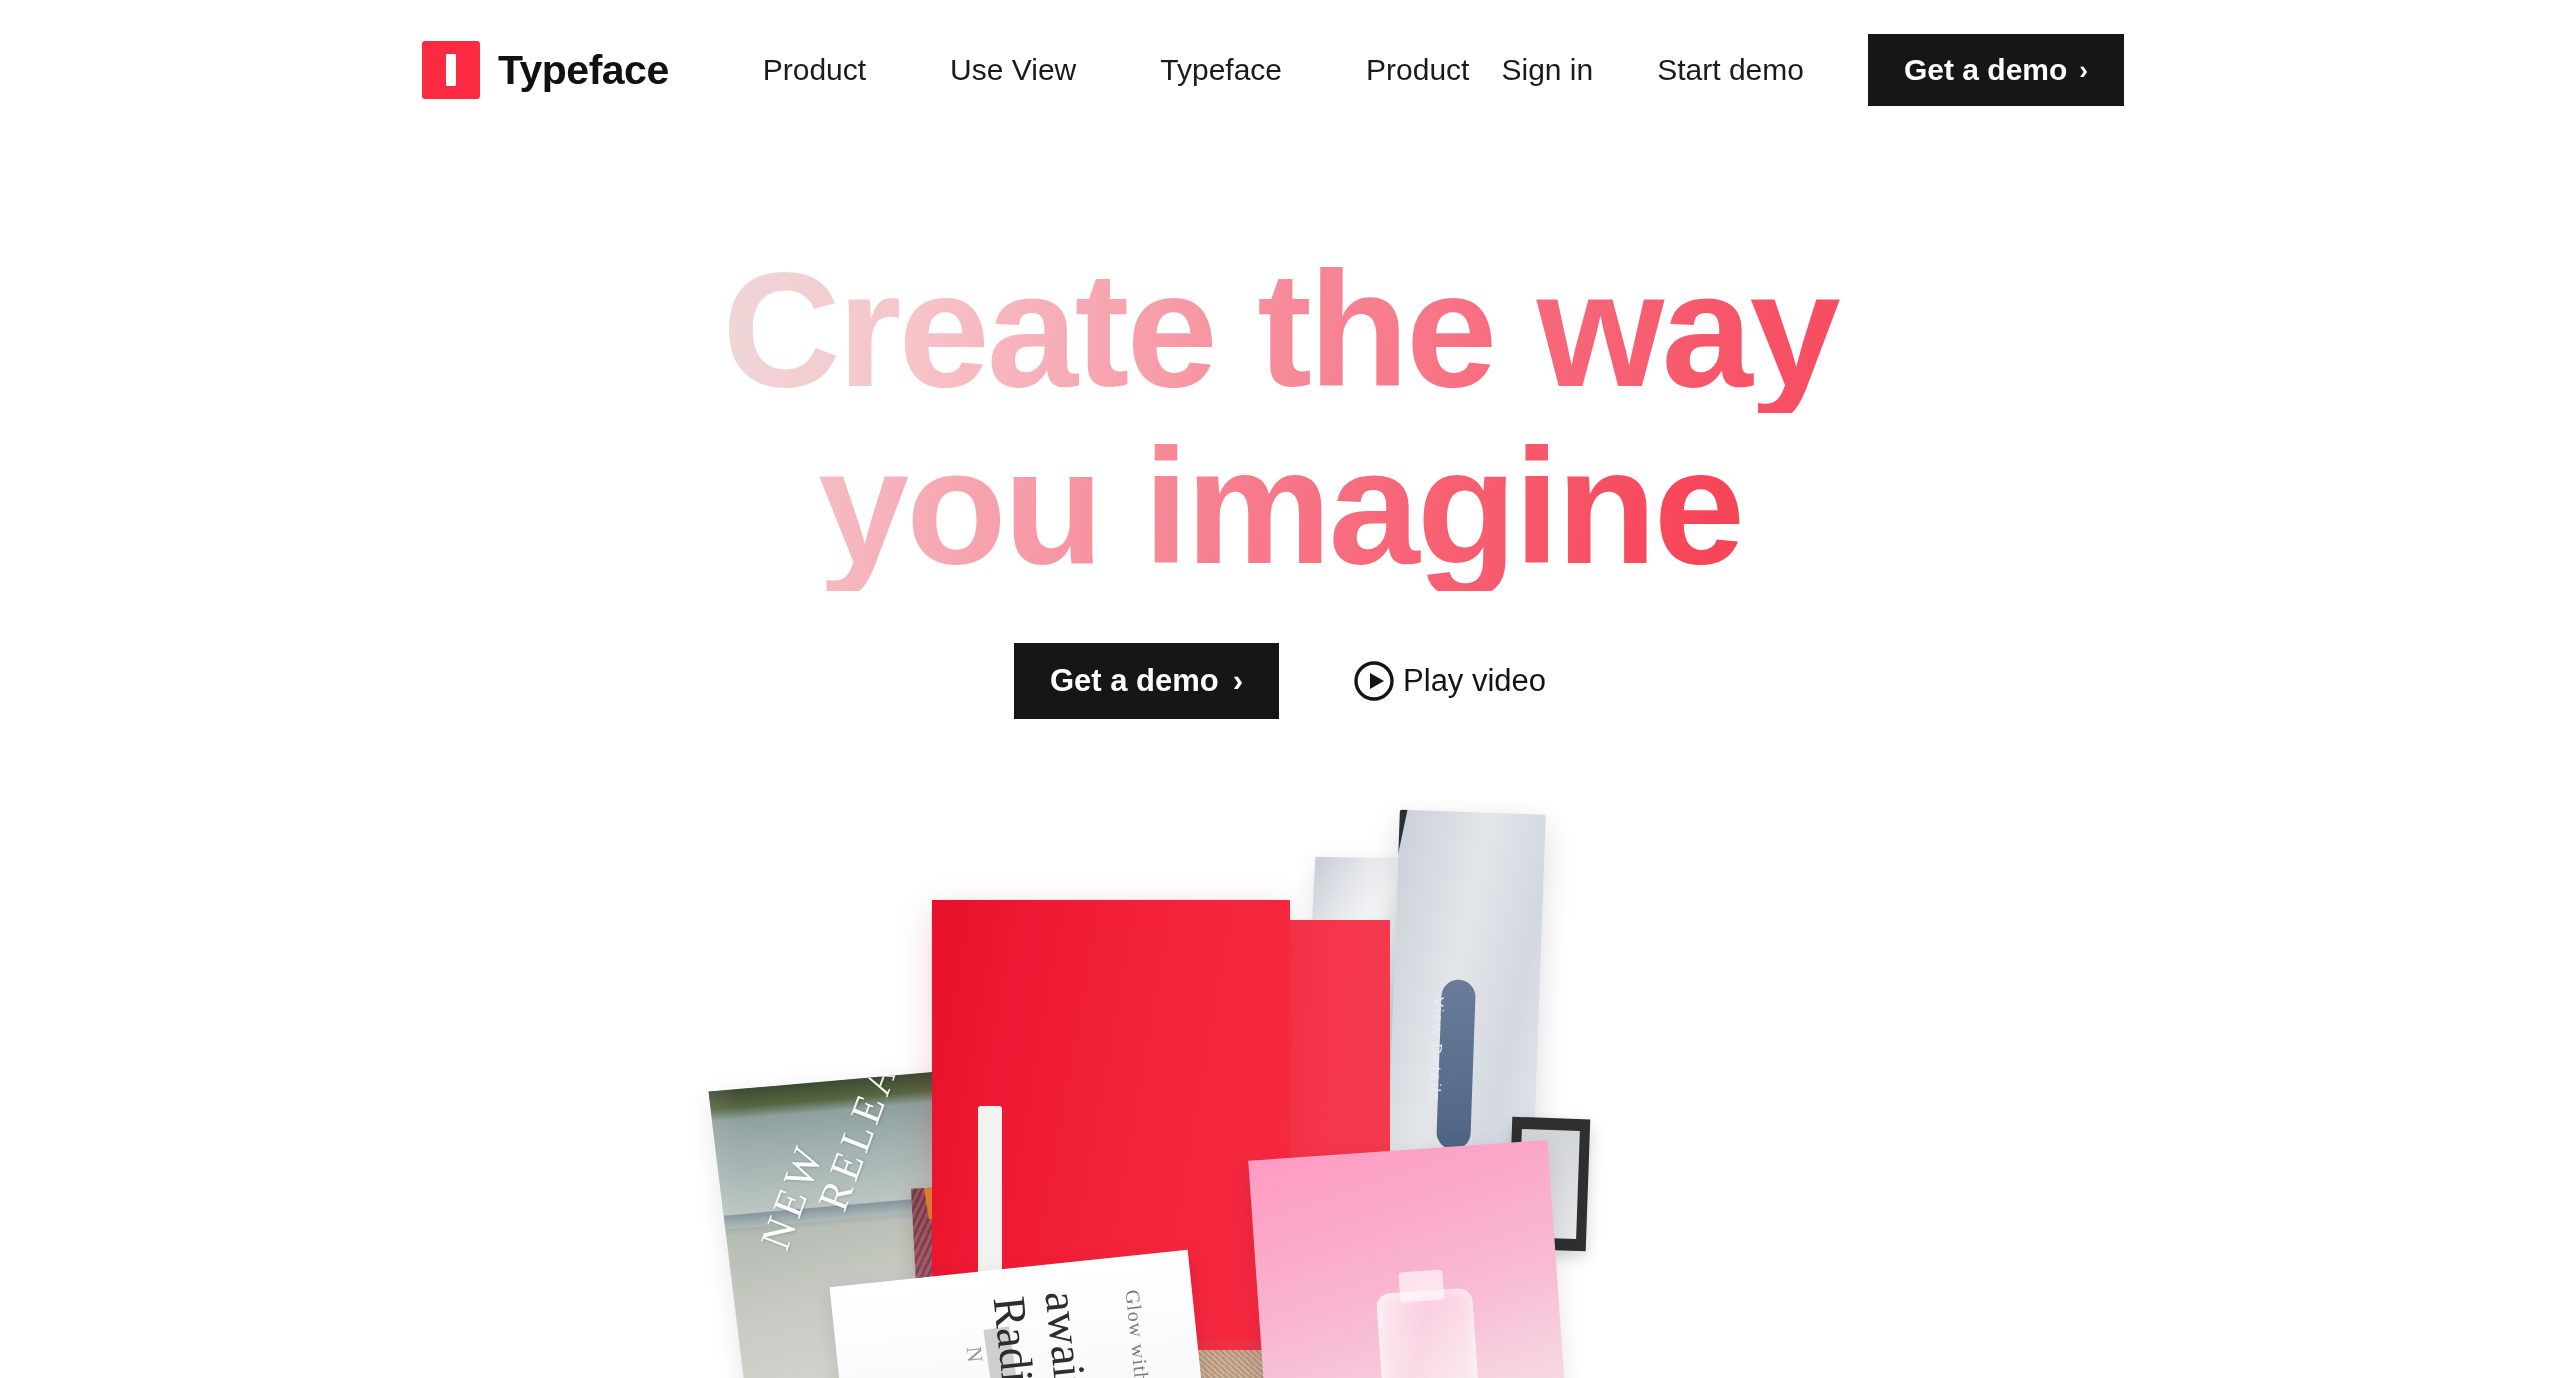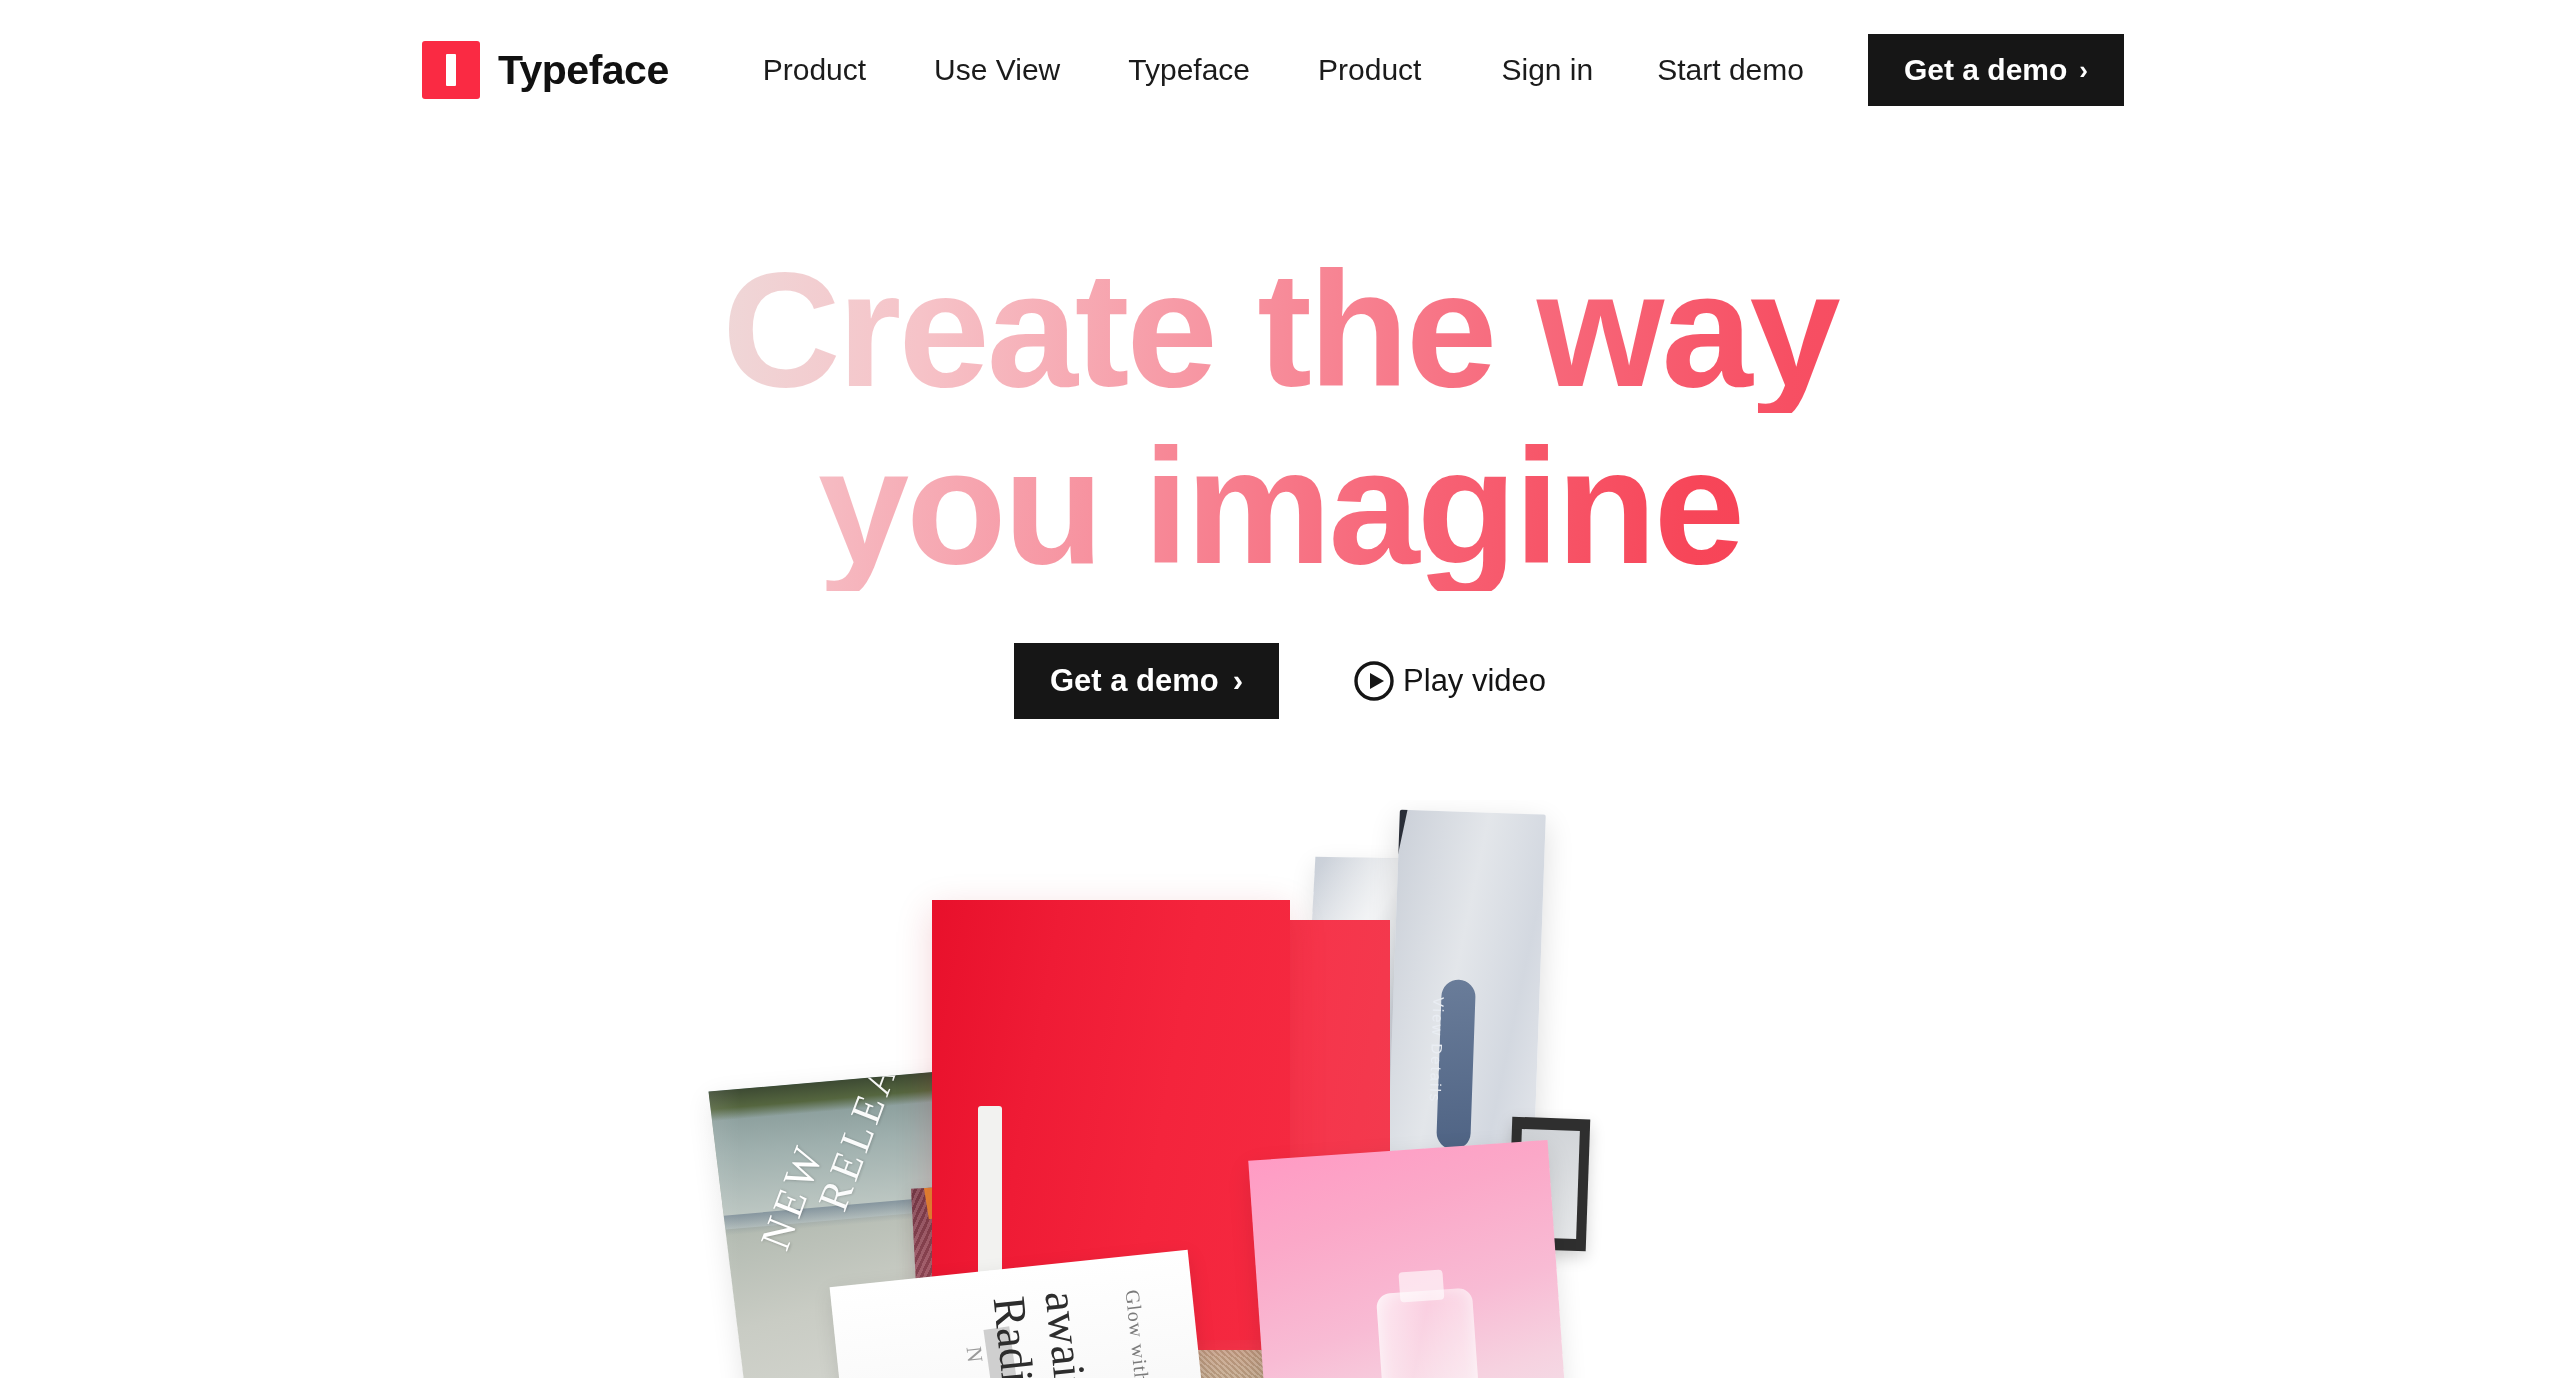--- a/index.html
+++ b/index.html
@@ -52,21 +52,21 @@
     font-weight:700;
     color:#111111;
     letter-spacing:-0.5px;
     white-space:nowrap;
   }
 
   .main-nav {
     display:flex;
     align-items:center;
     margin-left:60px;
-    gap:0px;
+    gap:16px;
   }
   .nav-link {
     font-size:30px;
     color:#1b1b1b;
     padding:0 34px;
     white-space:nowrap;
     cursor:pointer;
     font-weight:400;
   }
 

